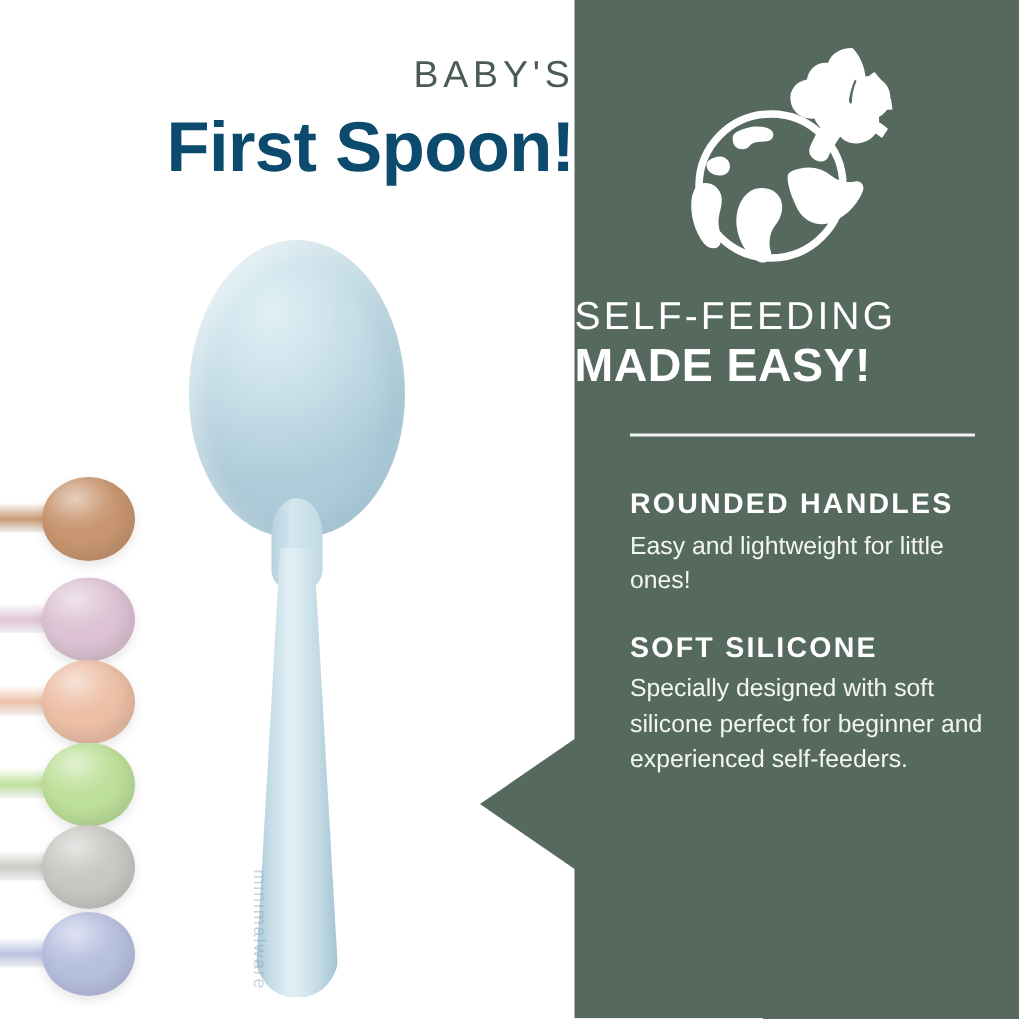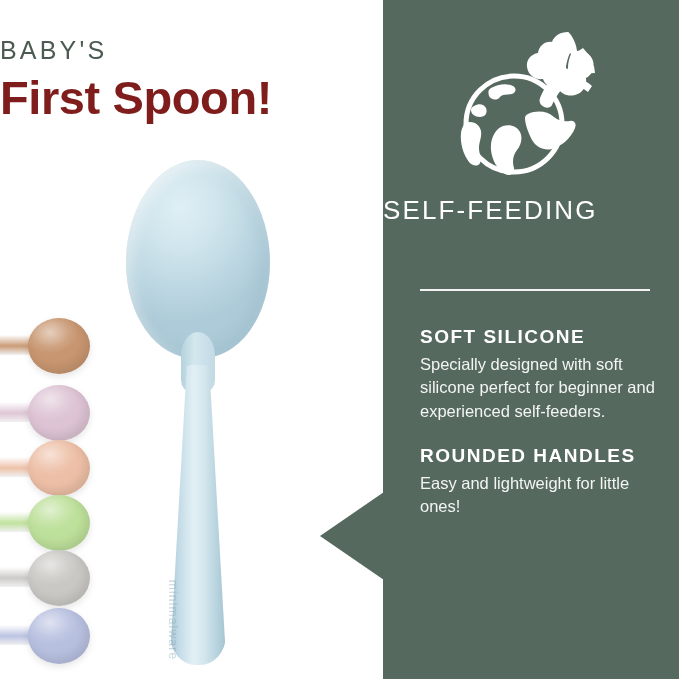--- a/index.html
+++ b/index.html
@@ -27,35 +27,35 @@
     width: 383px;
     height: 679px;
     background: #ffffff;
   }
 
   .headline-block {
     position: absolute;
     top: 38px;
     left: 0;
     width: 383px;
-    text-align: left;
+    text-align: right;
   }
   .headline-kicker {
     font-size: 25px;
     letter-spacing: 3.2px;
     color: #4c5b51;
     font-weight: 400;
     line-height: 1;
   }
   .headline-main {
     margin-top: 11px;
     font-size: 47px;
     font-weight: 700;
     letter-spacing: -0.4px;
-    color: #7f1d1d;
+    color: #0c4a6e;
     line-height: 1.04;
   }
 
   
   .main-spoon {
     position: absolute;
     left: 118px;
     top: 160px;
     width: 160px;
     height: 510px;
@@ -291,28 +291,29 @@
       <path fill="#ffffff" d="M84 72c4-10 12-22 20-30l12 9c-8 8-16 19-20 28-3 6-15 1-12-7z"></path>
 
       <path fill="#ffffff" d="M103 36c1-7 3-14 6-19l7 2c-2 5-3 11-3 16 4-5 9-10 14-13l5 6c-5 4-10 9-13 14 6-2 13-3 19-2l1 7c-6 0-13 2-18 5 5 1 11 4 15 8l-4 6c-5-4-11-7-17-8-7-1-13-6-12-12 0-3 0-6 0-10z"></path>
 
       <path fill="#56695e" d="M110 40c1-5 2-9 4-13l1 1c-2 5-3 9-3 13 0 3-2 3-2-1z"></path>
     </svg>
   </div>
 
   <div class="panel-title-block">
     <div class="panel-title-top">SELF-FEEDING</div>
+    <div class="panel-title-bottom">MADE EASY!</div>
   </div>
 
   <div class="panel-divider"></div>
 
   <div class="features">
+    <div class="feature">
+      <div class="feature-title">ROUNDED HANDLES</div>
+      <div class="feature-body">Easy and lightweight for little ones!</div>
+    </div>
     <div class="feature">
       <div class="feature-title">SOFT SILICONE</div>
       <div class="feature-body">Specially designed with soft silicone perfect for beginner and experienced self-feeders.</div>
     </div>
-    <div class="feature">
-      <div class="feature-title">ROUNDED HANDLES</div>
-      <div class="feature-body">Easy and lightweight for little ones!</div>
-    </div>
   </div>
 
 </div>
 
 </body></html>

